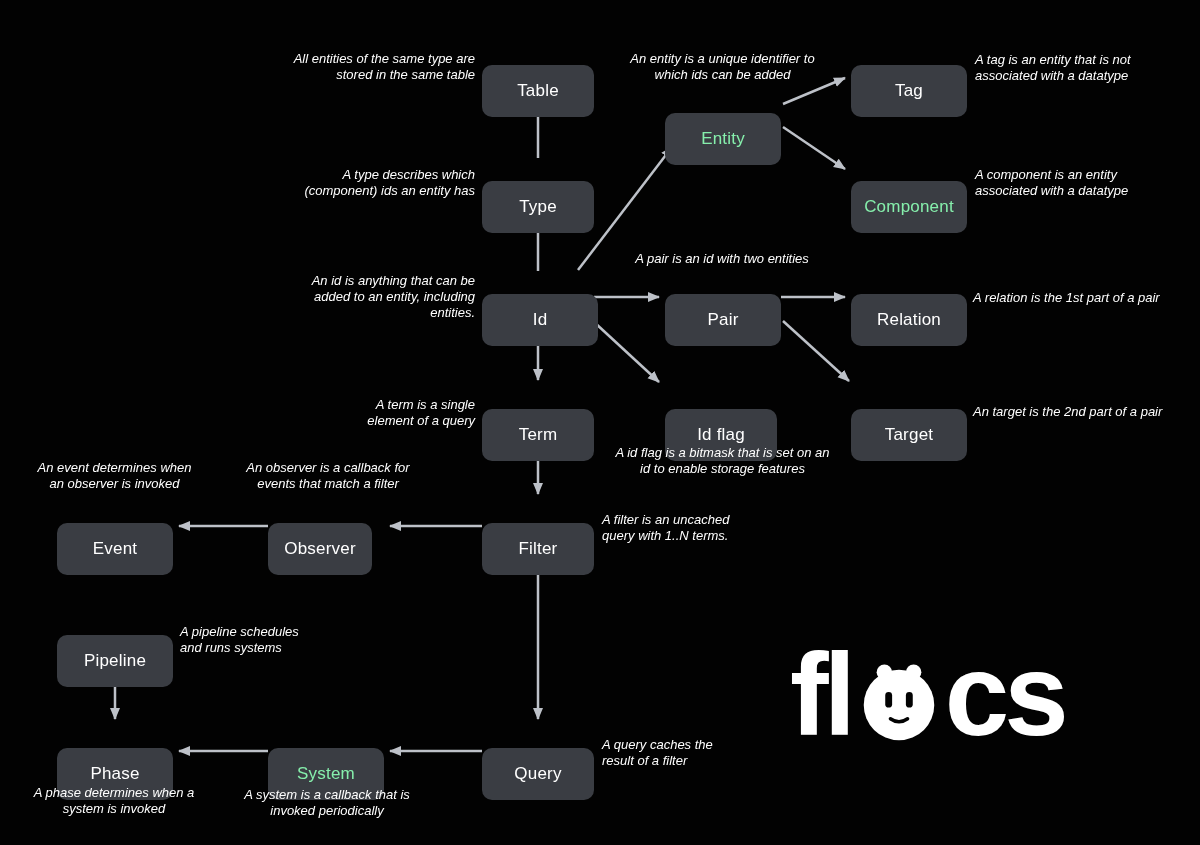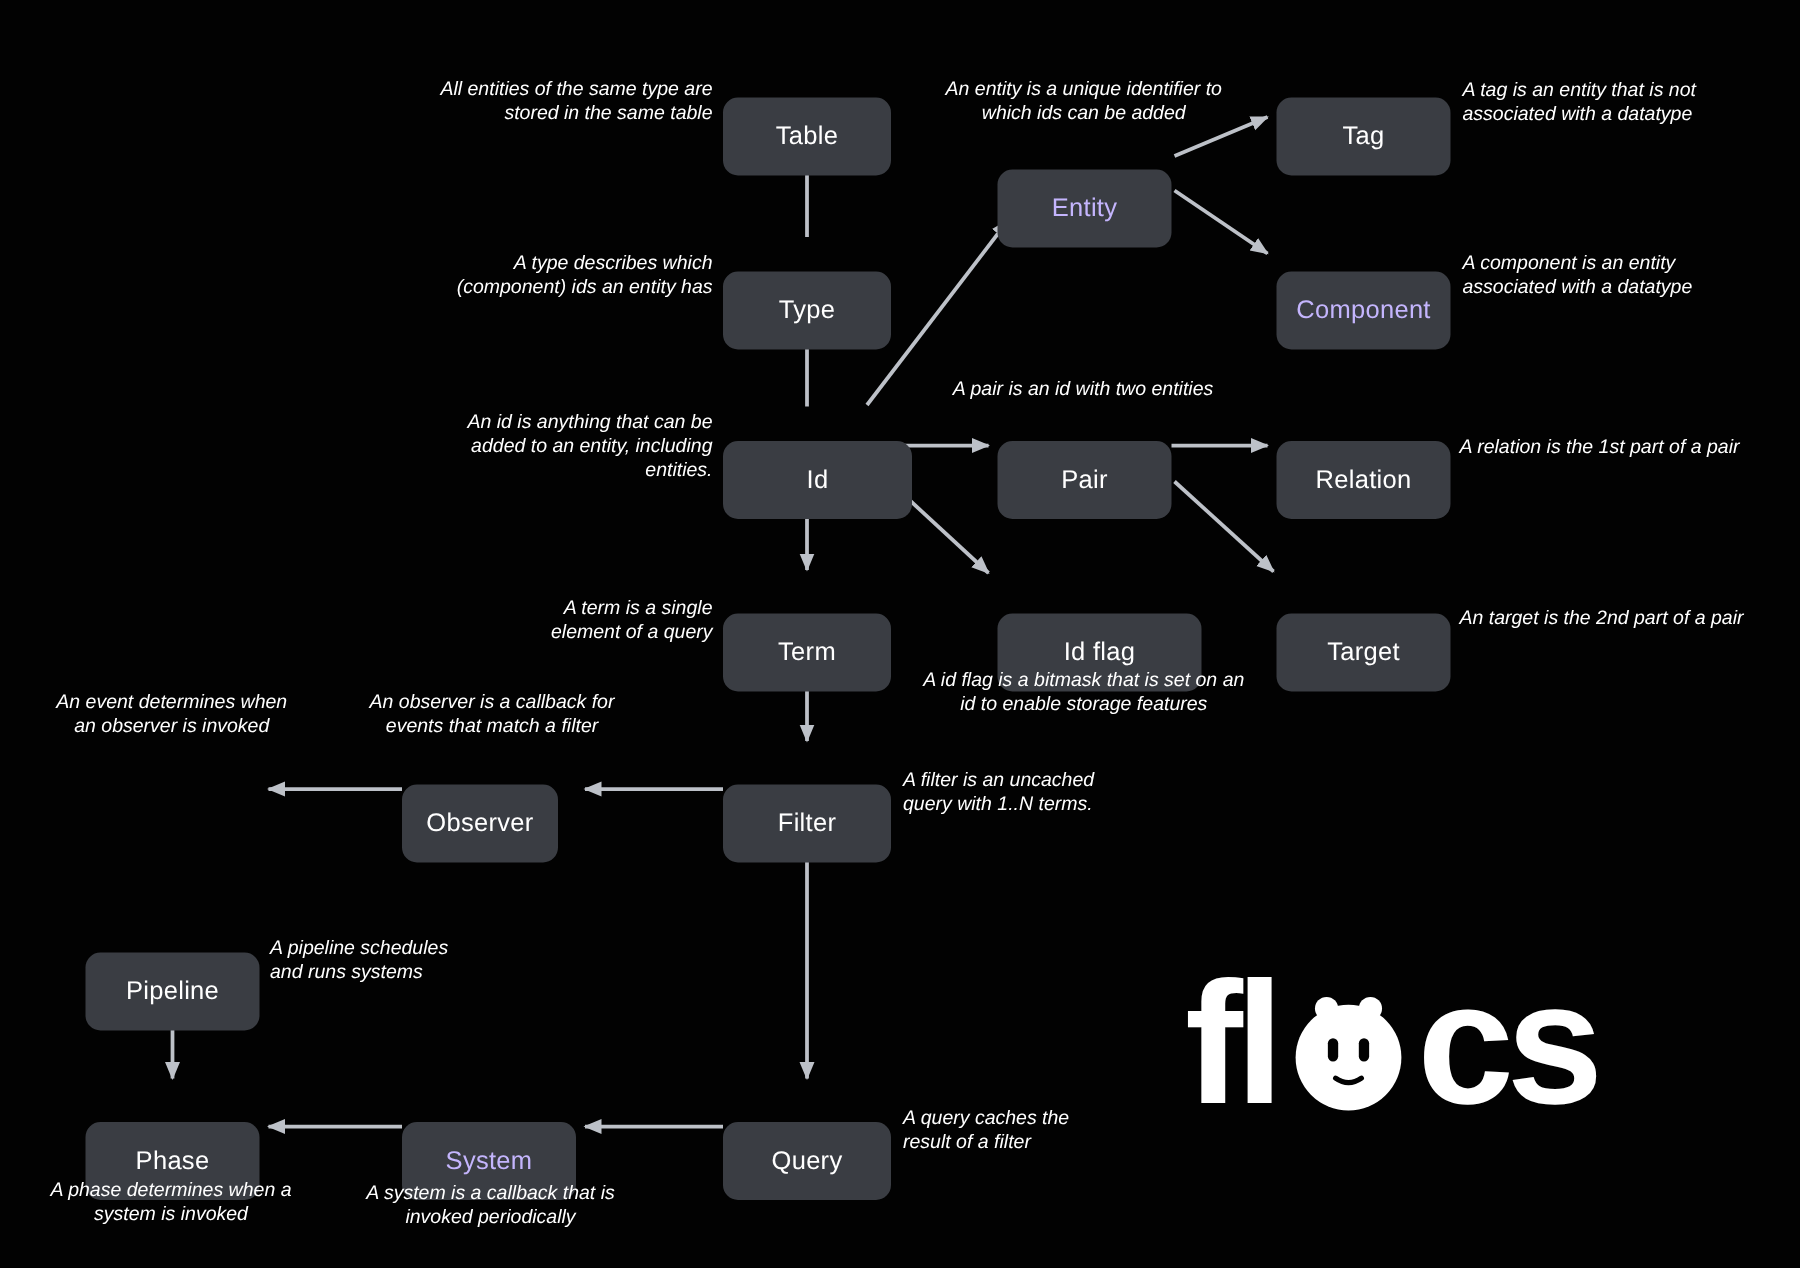--- a/index.html
+++ b/index.html
@@ -5,21 +5,21 @@
   html,body{margin:0;padding:0;background:#000;}
   .canvas{
     position:relative;width:1200px;height:845px;background:#020202;
     font-family:"Liberation Sans",sans-serif;overflow:hidden;
   }
   .node{
     position:absolute;height:52px;background:#3a3d43;border-radius:10px;
     color:#fff;display:flex;align-items:center;justify-content:center;
     font-size:17px;font-weight:500;letter-spacing:.2px;margin-top:23px;
   }
-  .node.hl{color:#c4b5fd;}
+  .node.hl{color:#86efac;}
   .note{
     position:absolute;color:#fff;font-style:italic;font-size:13px;
     line-height:1.22;font-weight:400;
   }
   .align-right{text-align:right;}
   .align-center{text-align:center;}
   svg.arrows{position:absolute;left:0;top:0;pointer-events:none;}
   .logo{
     position:absolute;left:790px;top:648px;display:flex;align-items:flex-end;
     color:#fff;
@@ -59,28 +59,29 @@
       <line x1="268" y1="751" x2="179" y2="751" marker-end="url(#ah)"></line>
       <line x1="115" y1="664" x2="115" y2="719" marker-end="url(#ah)"></line>
     </g>
   </svg>
 
   <div class="node" style="left:482px;top:42px;width:112px">Table</div>
   <div class="node hl" style="left:665px;top:90px;width:116px">Entity</div>
   <div class="node" style="left:851px;top:42px;width:116px">Tag</div>
   <div class="node hl" style="left:851px;top:158px;width:116px">Component</div>
   <div class="node" style="left:482px;top:158px;width:112px">Type</div>
-  <div class="node" style="left:482px;top:271px;width:126px">Id</div>
+  <div class="node" style="left:482px;top:271px;width:116px">Id</div>
   <div class="node" style="left:665px;top:271px;width:116px">Pair</div>
   <div class="node" style="left:851px;top:271px;width:116px">Relation</div>
   <div class="node" style="left:482px;top:386px;width:112px">Term</div>
-  <div class="node" style="left:665px;top:386px;width:136px">Id flag</div>
+  <div class="node" style="left:665px;top:386px;width:112px">Id flag</div>
   <div class="node" style="left:851px;top:386px;width:116px">Target</div>
   <div class="node" style="left:482px;top:500px;width:112px">Filter</div>
   <div class="node" style="left:268px;top:500px;width:104px">Observer</div>
+  <div class="node" style="left:57px;top:500px;width:116px">Event</div>
   <div class="node" style="left:57px;top:612px;width:116px">Pipeline</div>
   <div class="node" style="left:57px;top:725px;width:116px">Phase</div>
   <div class="node hl" style="left:268px;top:725px;width:116px">System</div>
   <div class="node" style="left:482px;top:725px;width:112px">Query</div>
 
   <div class="note align-right" style="left:280px;top:51px;width:195px">All entities of the same type are stored in the same table</div>
   <div class="note align-center" style="left:620px;top:51px;width:205px">An entity is a unique identifier to which ids can be added</div>
   <div class="note" style="left:975px;top:52px;width:188px">A tag is an entity that is not associated with a datatype</div>
   <div class="note" style="left:975px;top:167px;width:165px">A component is an entity associated with a datatype</div>
   <div class="note align-right" style="left:290px;top:167px;width:185px">A type describes which (component) ids an entity has</div>

